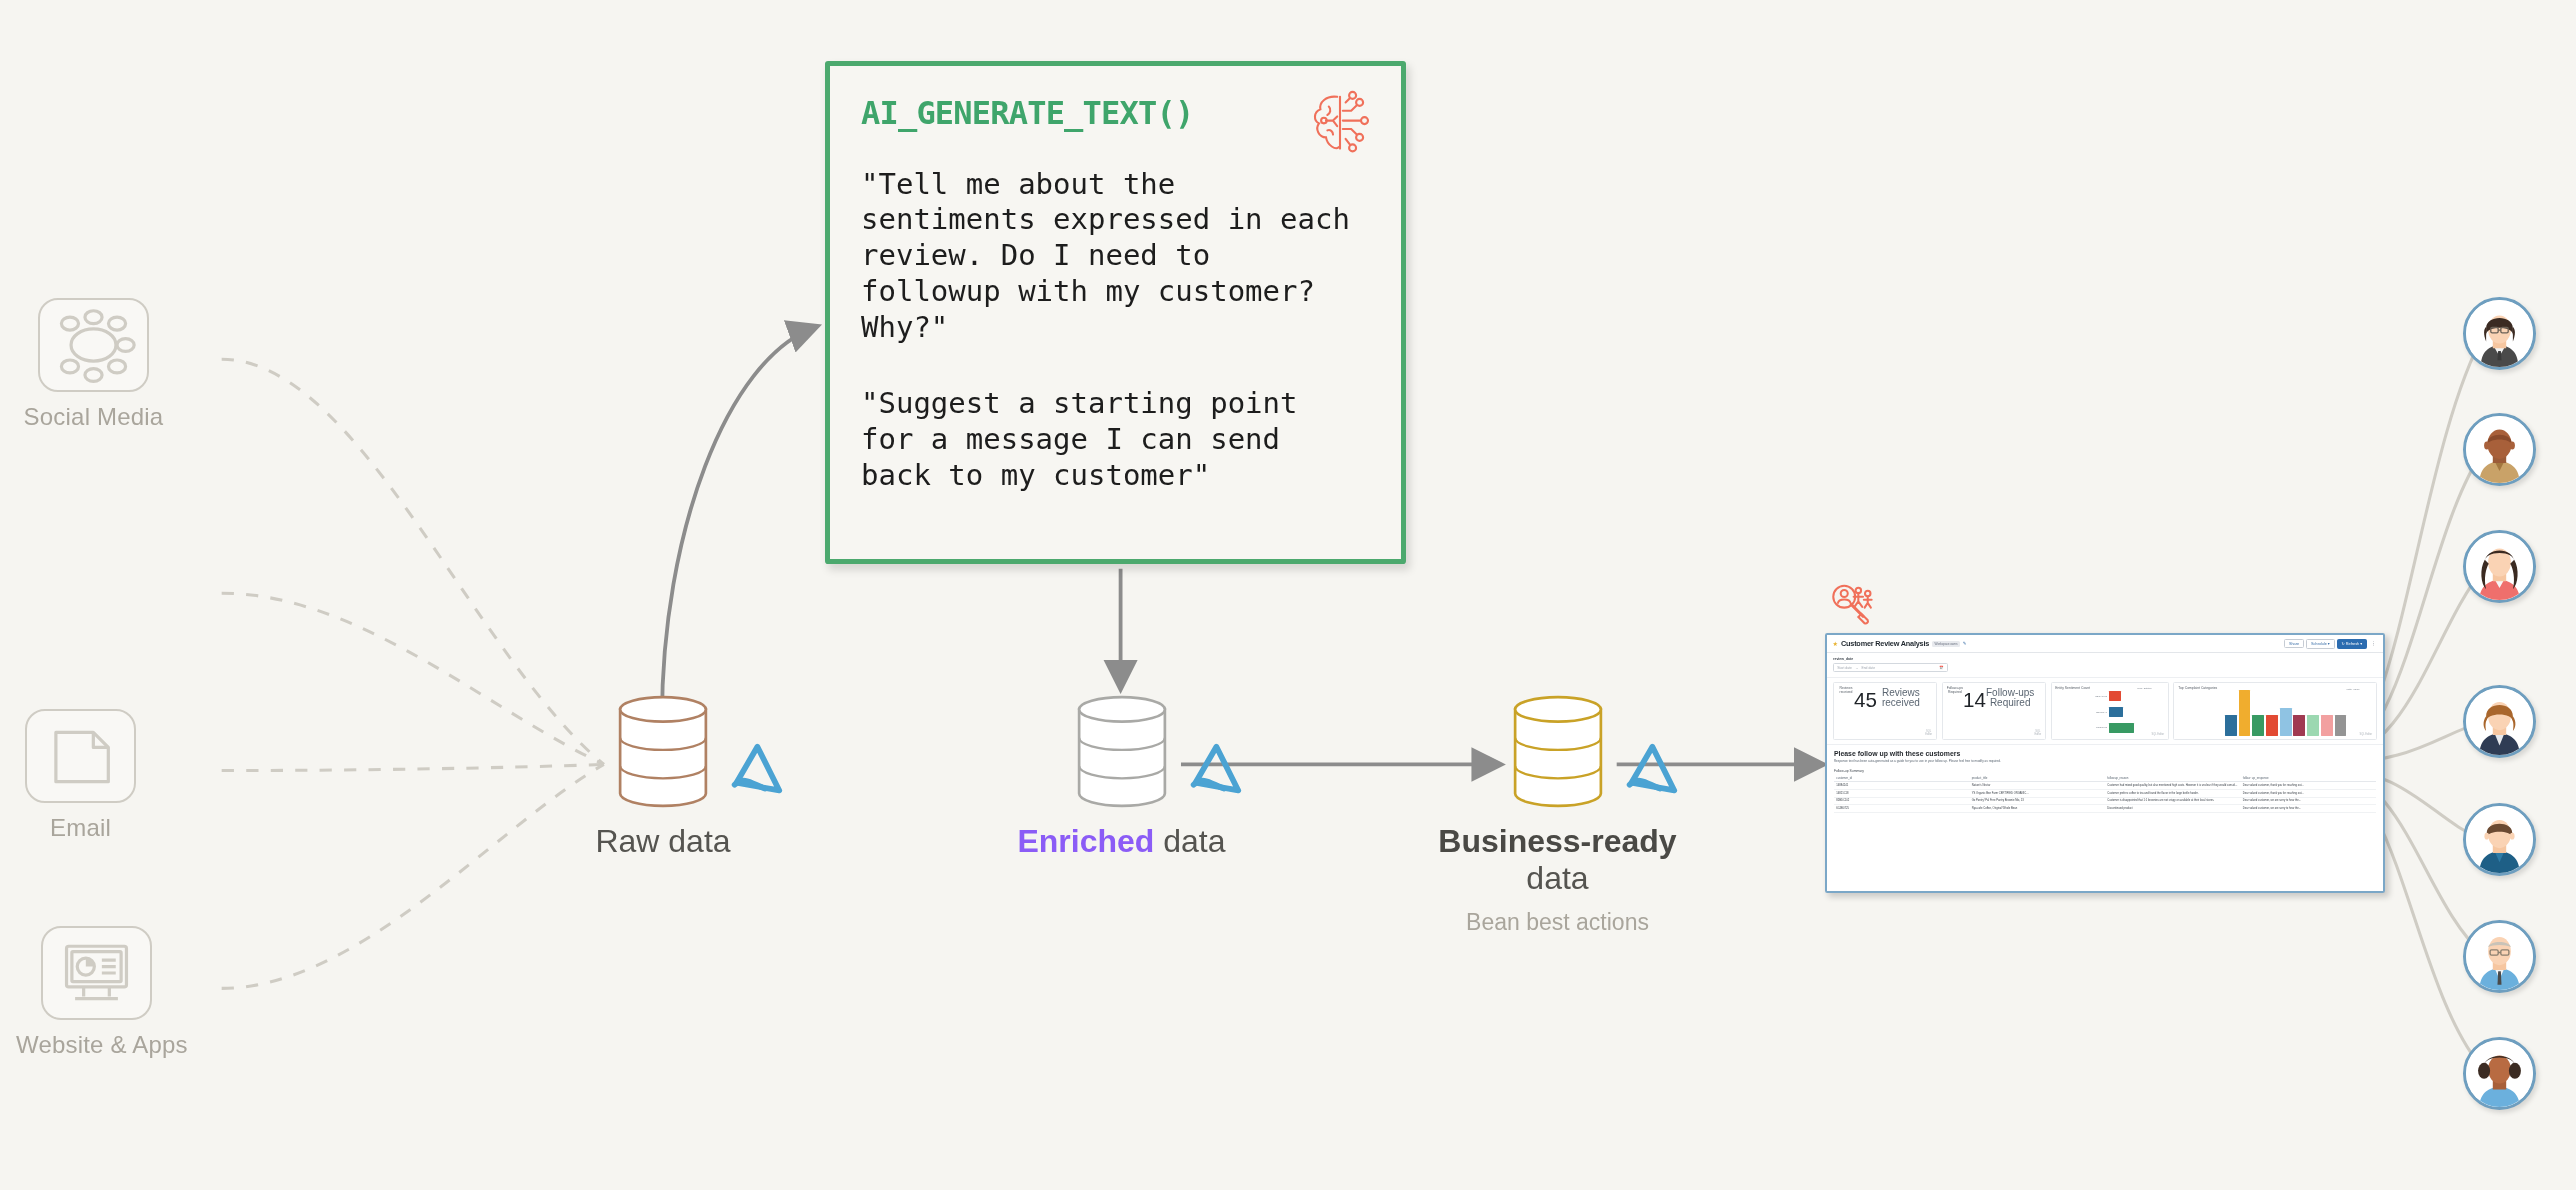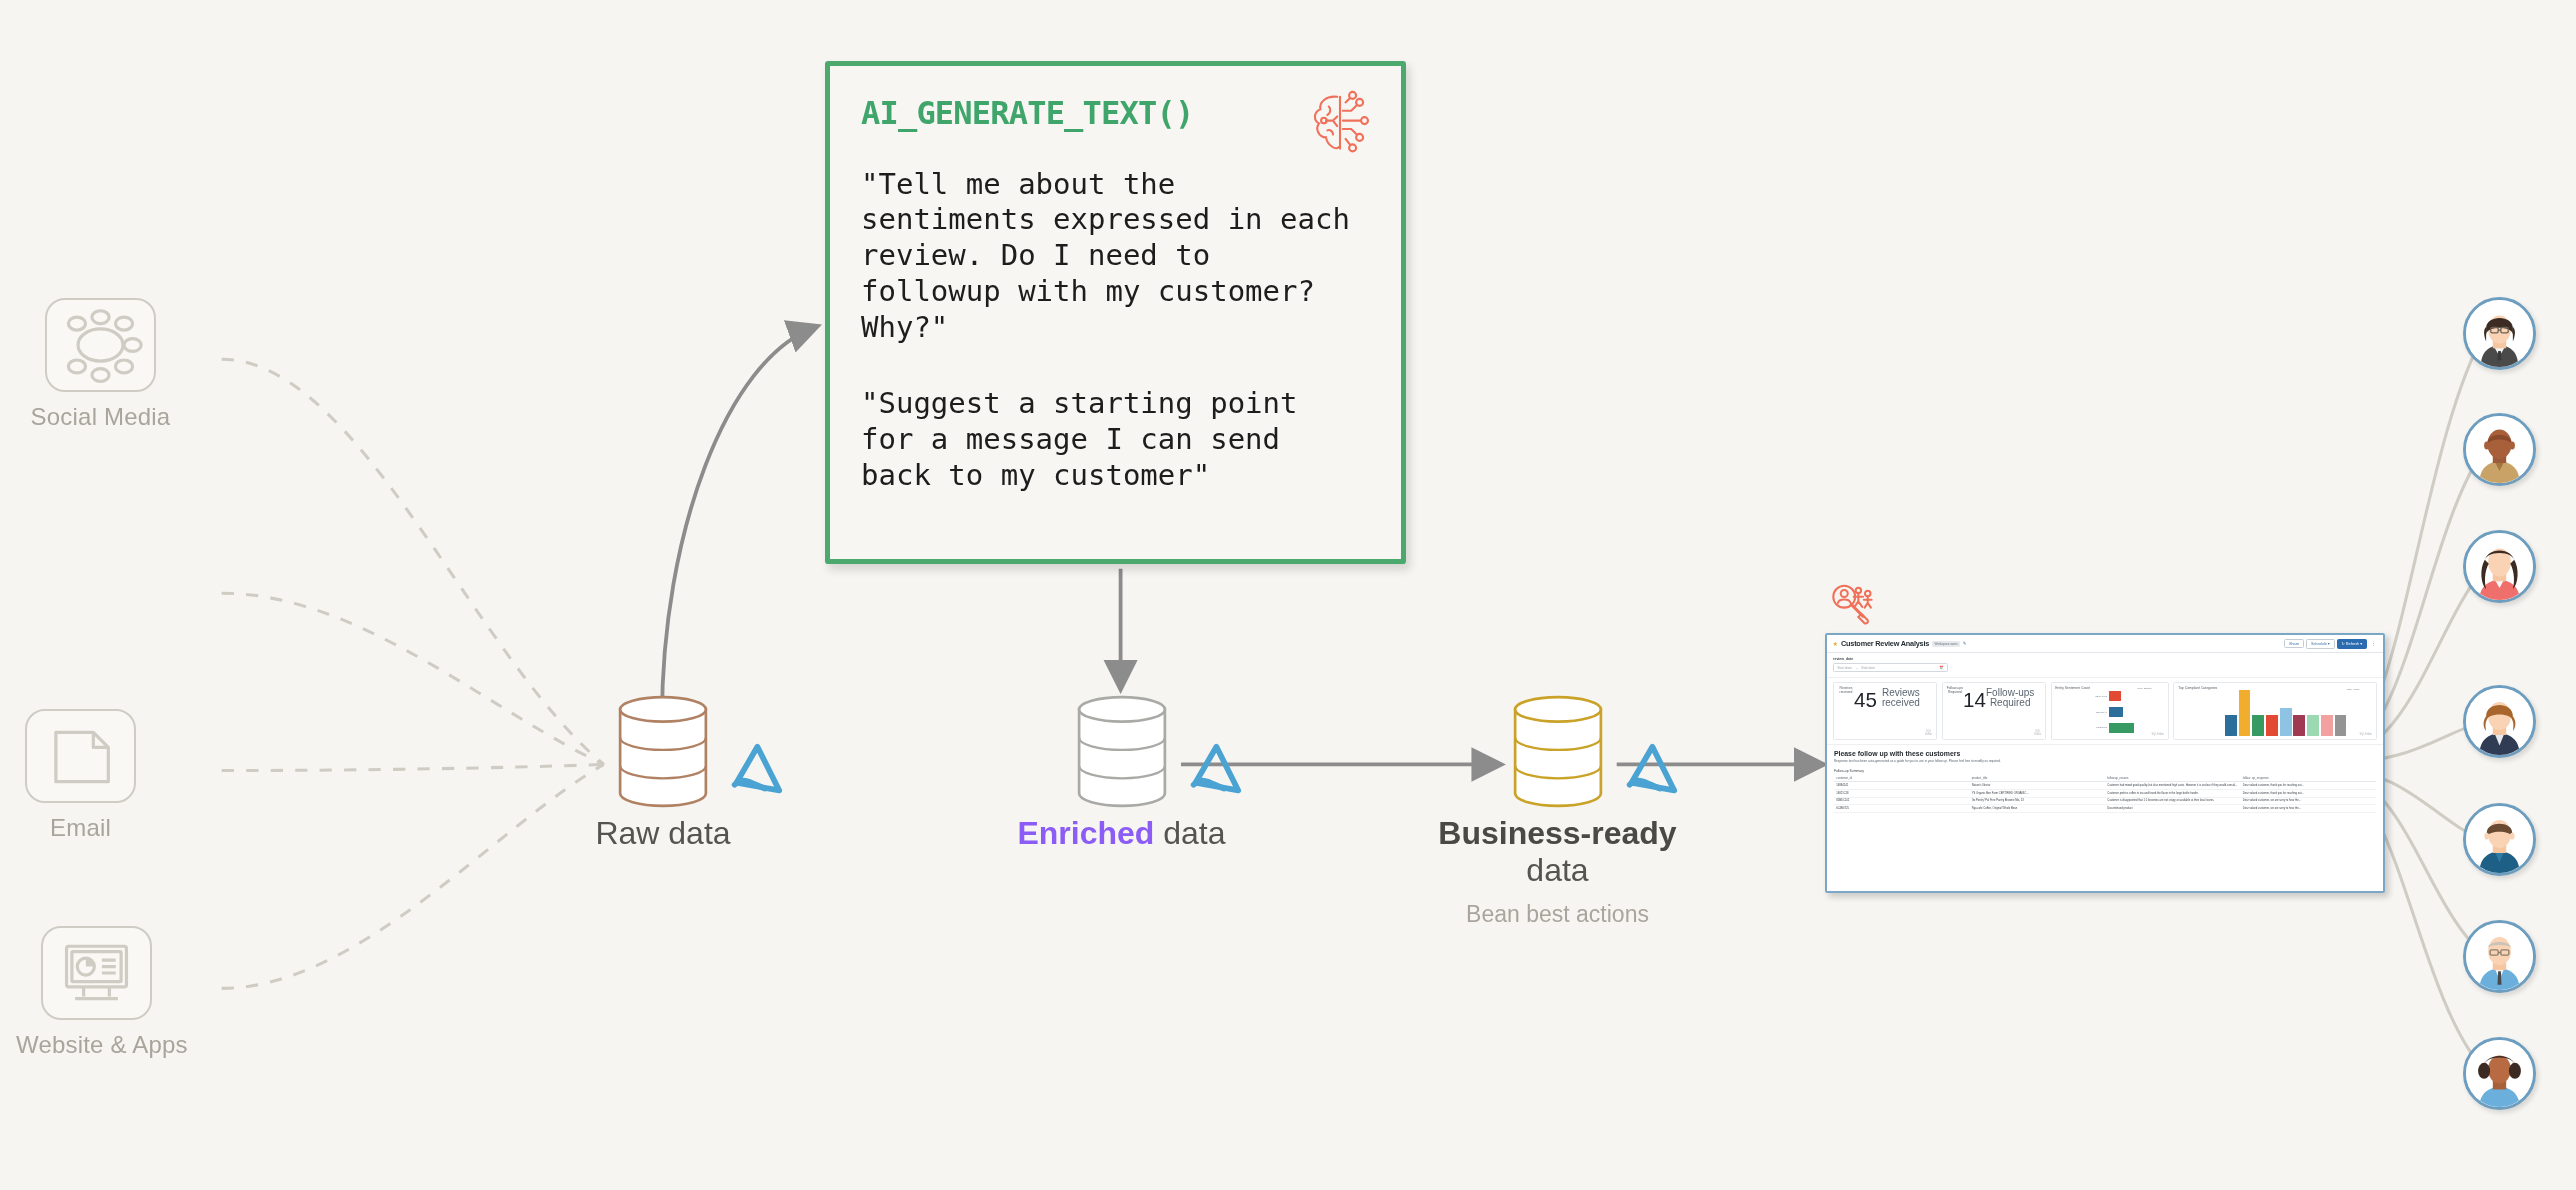--- a/index.html
+++ b/index.html
@@ -40,21 +40,21 @@
   }
   #prompt-1{margin-top:35px;}
   #prompt-2{margin-top:40px;}
   #brain-icon{position:absolute;right:26px;top:21.4px;width:70px;height:70px;}
 
   
   .cyl-node{position:absolute;text-align:center;}
   .cyl{position:relative;width:98px;height:115px;margin:0 auto;}
   .cyl svg{display:block;}
   .delta{position:absolute;width:57px;height:57px;}
-  .node-label{margin-top:6px;font-size:32px;color:#555450;white-space:nowrap;}
+  .node-label{margin-top:14px;font-size:32px;color:#555450;white-space:nowrap;}
   .node-sub{margin-top:10.7px;font-size:23px;color:#A9A59C;line-height:1.3;}
   .grn{color:#8b5cf6;font-weight:bold;}
   .dk{color:#4A4945;font-weight:bold;}
 
   
   #dash{
     position:absolute;left:1825px;top:633px;width:560px;height:260px;
     background:#ffffff;border:2.3px solid #7BA7C7;border-radius:2.3px;
     box-shadow:3.1px 3.8px 6.9px rgba(0,0,0,.18);
     box-sizing:border-box;overflow:hidden;
@@ -171,21 +171,21 @@
       <path d="M3042,1000 C3140,995 3160,600 3250,436"></path>
       <path d="M3042,1000 C3150,990 3170,700 3250,588"></path>
       <path d="M3042,1000 C3155,985 3180,830 3250,742"></path>
       <path d="M3042,1000 C3160,998 3190,960 3250,944"></path>
       <path d="M3042,1000 C3155,1012 3180,1070 3250,1100"></path>
       <path d="M3042,1000 C3150,1018 3170,1180 3250,1250"></path>
       <path d="M3042,1000 C3140,1025 3160,1300 3250,1400"></path>
     </g>
   </svg>
 
-  <div class="source" style="left:12px;top:298px;padding-left:8px;">
+  <div class="source" style="left:5px;top:298px;padding-left:8px;">
     <div class="box">
       <svg viewBox="0 0 100 84" width="107" height="90">
         <g stroke="#CFCCC4" stroke-width="3" fill="none">
           <ellipse cx="50" cy="42" rx="21" ry="15"></ellipse>
           <ellipse cx="28" cy="22" rx="8" ry="6"></ellipse>
           <ellipse cx="50" cy="16" rx="8" ry="6"></ellipse>
           <ellipse cx="72" cy="22" rx="8" ry="6"></ellipse>
           <ellipse cx="80" cy="42" rx="8" ry="6"></ellipse>
           <ellipse cx="72" cy="62" rx="8" ry="6"></ellipse>
           <ellipse cx="50" cy="70" rx="8" ry="6"></ellipse>

